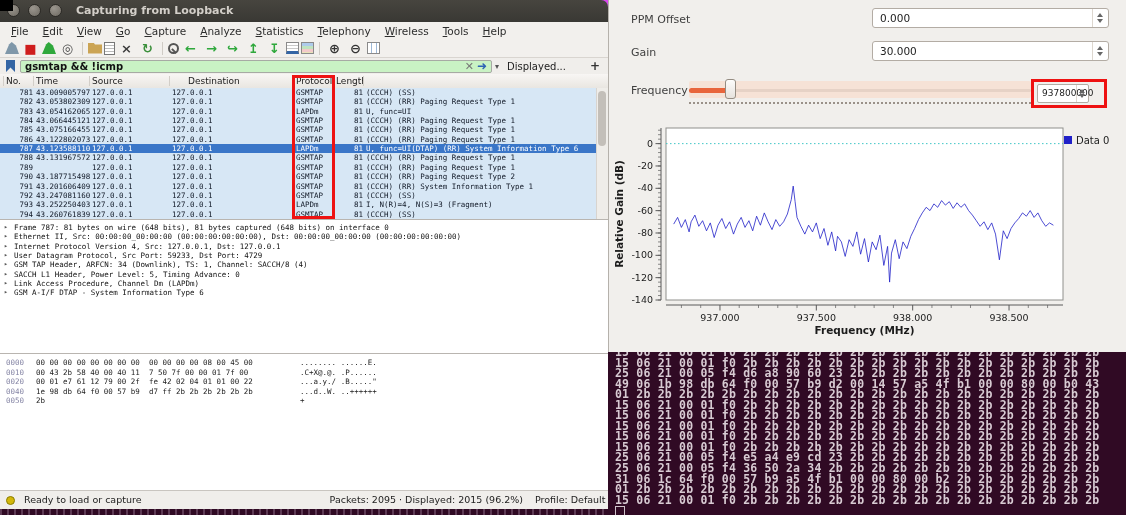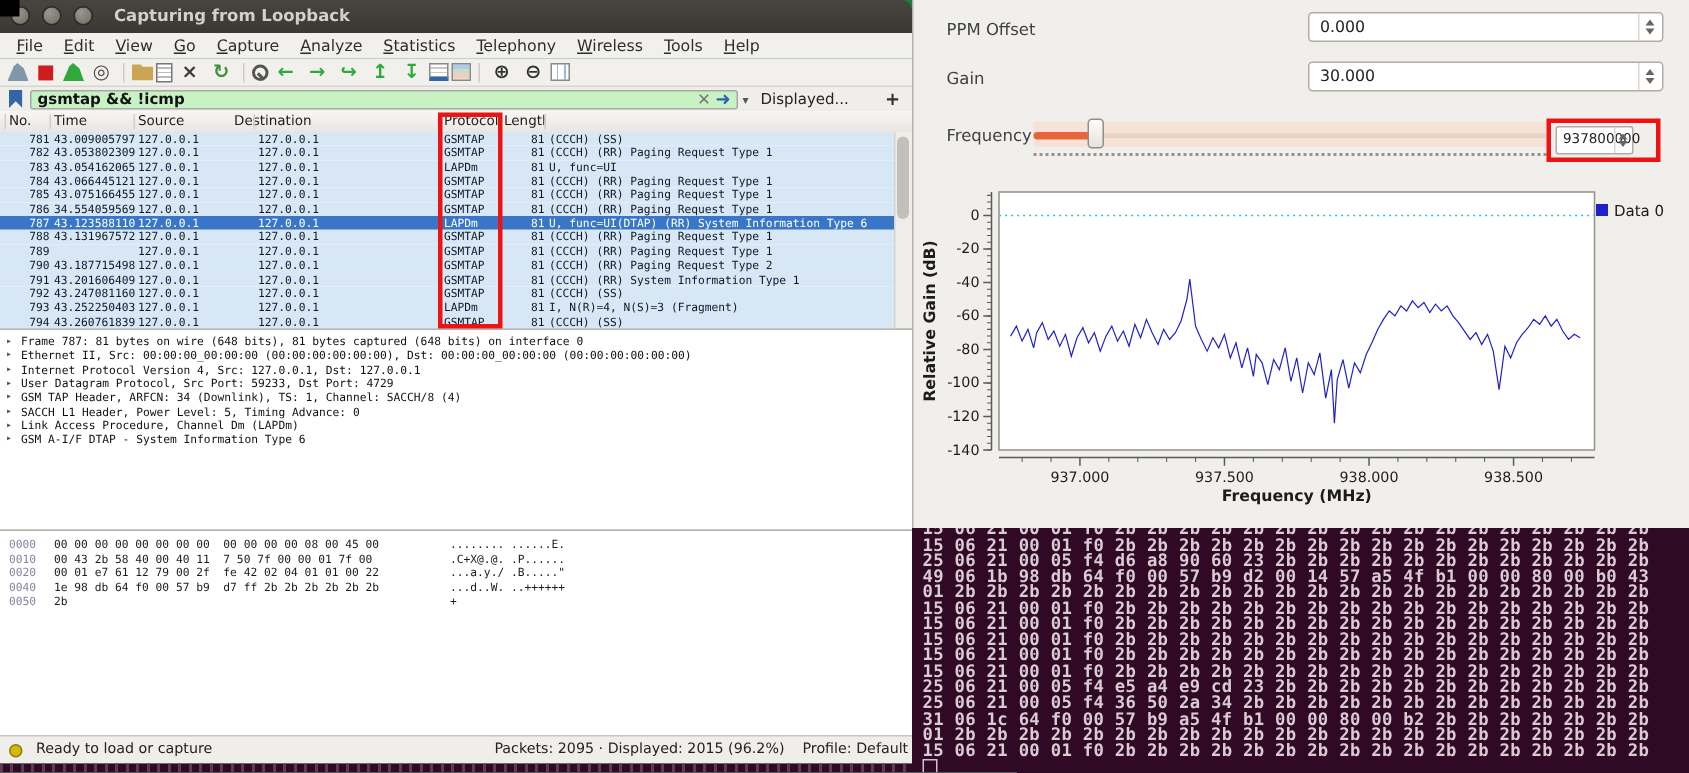--- a/index.html
+++ b/index.html
@@ -1,19 +1,19 @@
 <!DOCTYPE html>
 <html><head>
 <meta charset="utf-8">
 <style>
   html,body{margin:0;padding:0;background:#2b2b2b;font-family:"DejaVu Sans","Liberation Sans",sans-serif;}
   .stage{position:relative;width:1126px;height:515px;overflow:hidden;background:#f1efec;}
 
   
-  .wireshark{position:absolute;left:0;top:0;width:608px;height:509px;background:#15803d;}
+  .wireshark{position:absolute;left:0;top:0;width:608px;height:509px;background:#d946ef;}
   .titlebar{position:absolute;left:0;top:0;width:608px;height:22px;background:linear-gradient(#47453f,#393834);border-radius:7px 7px 0 0;}
   .corner-chip{position:absolute;left:0;top:0;width:13px;height:11px;background:#000;}
   .wbtn{position:absolute;top:4px;width:13px;height:13px;border-radius:50%;background:radial-gradient(circle at 35% 30%,#9b968e,#6e6a62);border:1px solid #2c2a26;box-sizing:border-box;}
   .title-text{position:absolute;left:76px;top:4px;font-size:11px;font-weight:bold;color:#d3cfc9;}
   .menubar{position:absolute;left:0;top:22px;width:608px;height:17px;background:#f2f0ed;display:flex;align-items:center;padding-left:4px;box-sizing:border-box;}
   .menu-item{font-size:10.5px;color:#2d2d2d;padding:1px 7px;white-space:nowrap;}
   .menu-item u{text-decoration:underline;text-underline-offset:1px;}
   .toolbar{position:absolute;left:0;top:39px;width:608px;height:19px;background:#f2f0ed;border-bottom:1px solid #d9d5d0;display:flex;align-items:center;padding-left:4px;box-sizing:border-box;}
   .ticon{width:19px;height:16px;margin:0 1px;display:flex;align-items:center;justify-content:center;font-size:13px;font-weight:bold;color:#444;position:relative;flex:0 0 auto;}
   .tsep{width:1px;height:13px;background:#cfcbc5;margin:0 4px;flex:0 0 auto;}
@@ -159,21 +159,21 @@
       <span class="fplus">+</span>
     </div>
 
     <div class="colheads" id="colheads">
         <span class="colhead" style="left: 6px; width: 27px;">No.</span>
         <div class="colsep" style="left: 3px;"></div>
         <span class="colhead" style="left: 36px; width: 55px;">Time</span>
         <div class="colsep" style="left: 33px;"></div>
         <span class="colhead" style="left: 92px; width: 78px;">Source</span>
         <div class="colsep" style="left: 89px;"></div>
-        <span class="colhead" style="left: 156px; width: 100px;">Destination</span>
+        <span class="colhead" style="left: 188px; width: 100px;">Destination</span>
         <div class="colsep" style="left: 169px;"></div>
         <span class="colhead" style="left: 296px; width: 39px;">Protocol</span>
         <div class="colsep" style="left: 293px;"></div>
         <span class="colhead" style="left: 336px; width: 27px;">Length</span>
         <div class="colsep" style="left: 333px;"></div>
         <div class="colsep" style="left: 363px;"></div>
       </div>
     <div class="plist" id="plist">
         <div class="prow" style="top: 0px;">
           <span class="pcell" style="left: 6px; width: 27px; text-align: right;">781</span>
@@ -215,21 +215,21 @@
           <span class="pcell" style="left: 6px; width: 27px; text-align: right;">785</span>
           <span class="pcell" style="left: 36px; width: 55px;">43.075166455</span>
           <span class="pcell" style="left: 92px; width: 78px;">127.0.0.1</span>
           <span class="pcell" style="left: 172px; width: 120px;">127.0.0.1</span>
           <span class="pcell" style="left: 296px; width: 39px;">GSMTAP</span>
           <span class="pcell" style="left: 336px; width: 27px; text-align: right;">81</span>
           <span class="pcell" style="left: 366px; width: 228px;">(CCCH) (RR) Paging Request Type 1</span>
         </div>
         <div class="prow" style="top: 46.785px;">
           <span class="pcell" style="left: 6px; width: 27px; text-align: right;">786</span>
-          <span class="pcell" style="left: 36px; width: 55px;">34.554059569</span>
+          <span class="pcell" style="left: 36px; width: 55px;">43.122802073</span>
           <span class="pcell" style="left: 92px; width: 78px;">127.0.0.1</span>
           <span class="pcell" style="left: 172px; width: 120px;">127.0.0.1</span>
           <span class="pcell" style="left: 296px; width: 39px;">GSMTAP</span>
           <span class="pcell" style="left: 336px; width: 27px; text-align: right;">81</span>
           <span class="pcell" style="left: 366px; width: 228px;">(CCCH) (RR) Paging Request Type 1</span>
         </div>
         <div class="prow sel" style="top: 56.142px;">
           <span class="pcell" style="left: 6px; width: 27px; text-align: right;">787</span>
           <span class="pcell" style="left: 36px; width: 55px;">43.123588110</span>
           <span class="pcell" style="left: 92px; width: 78px;">127.0.0.1</span>

